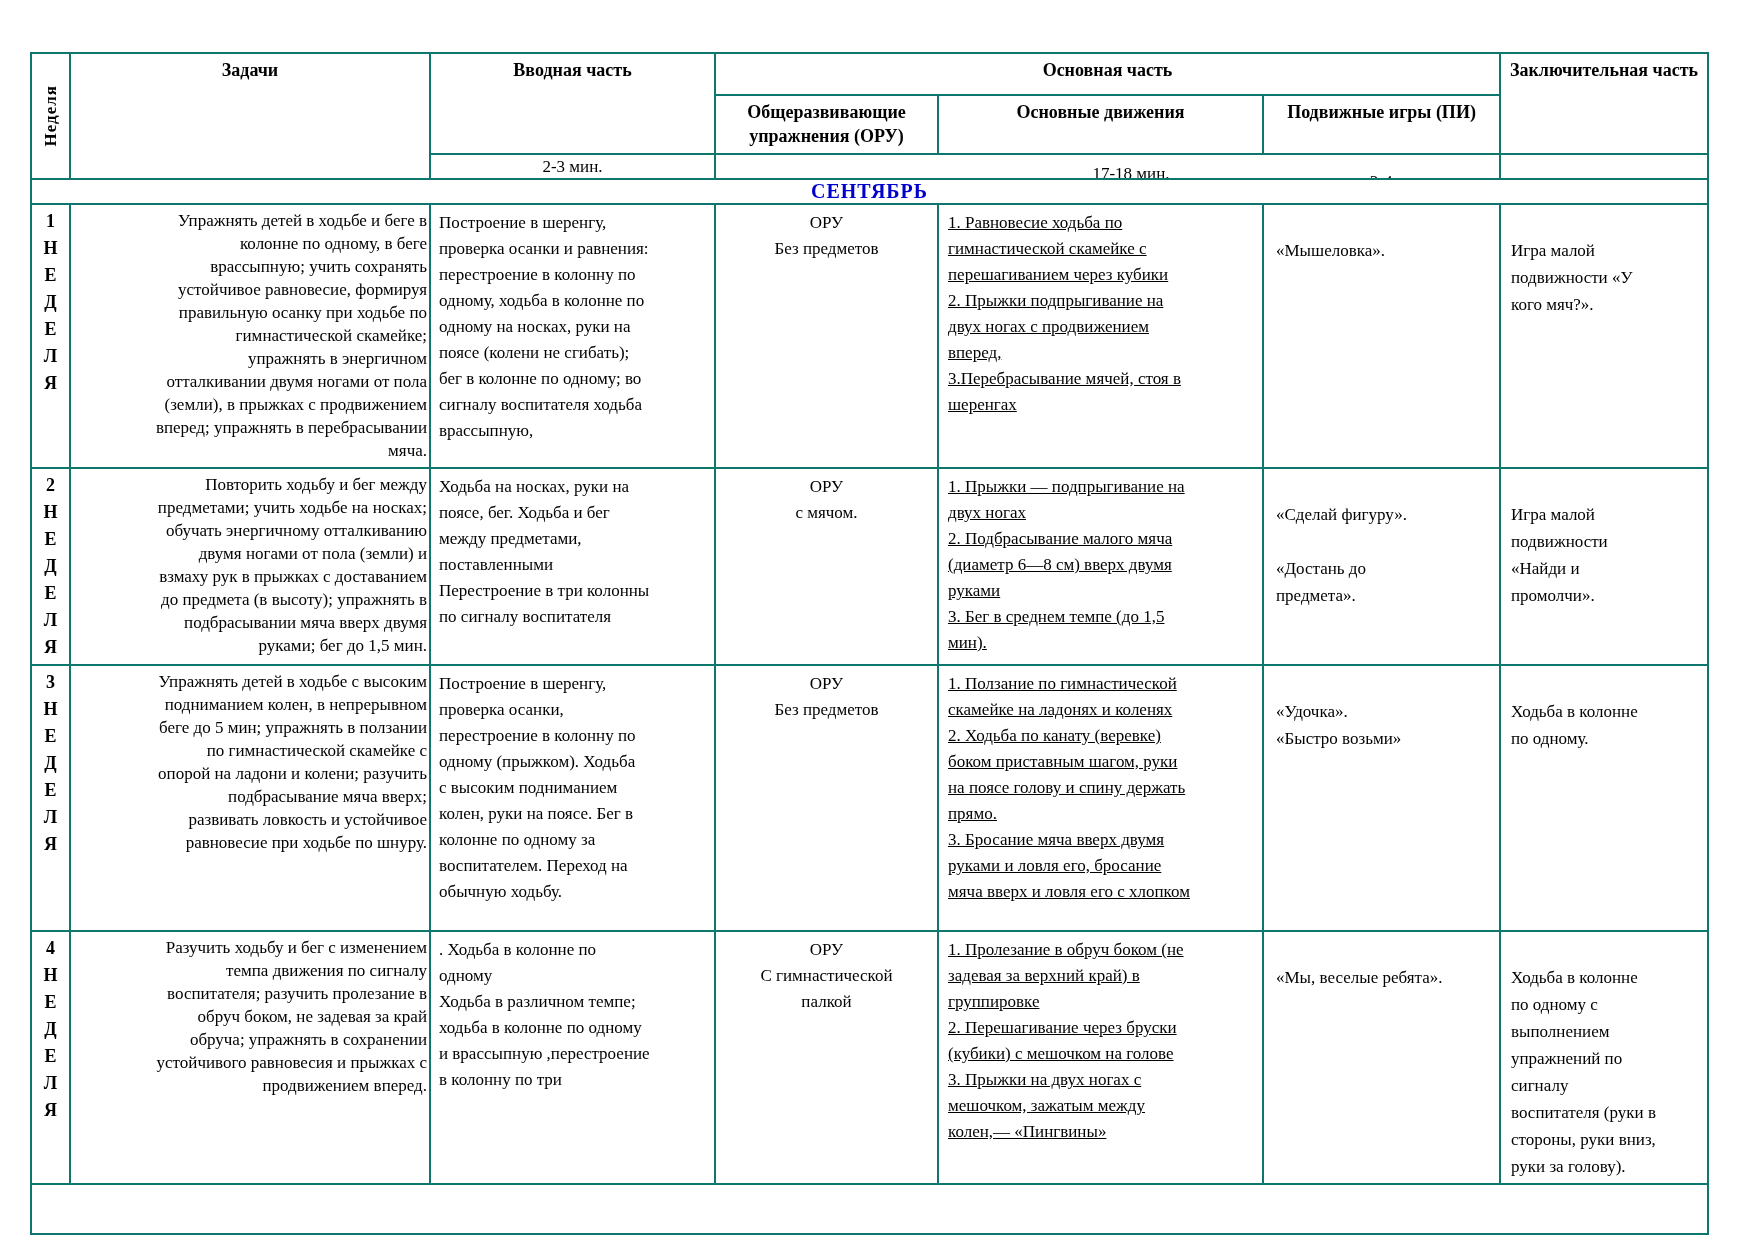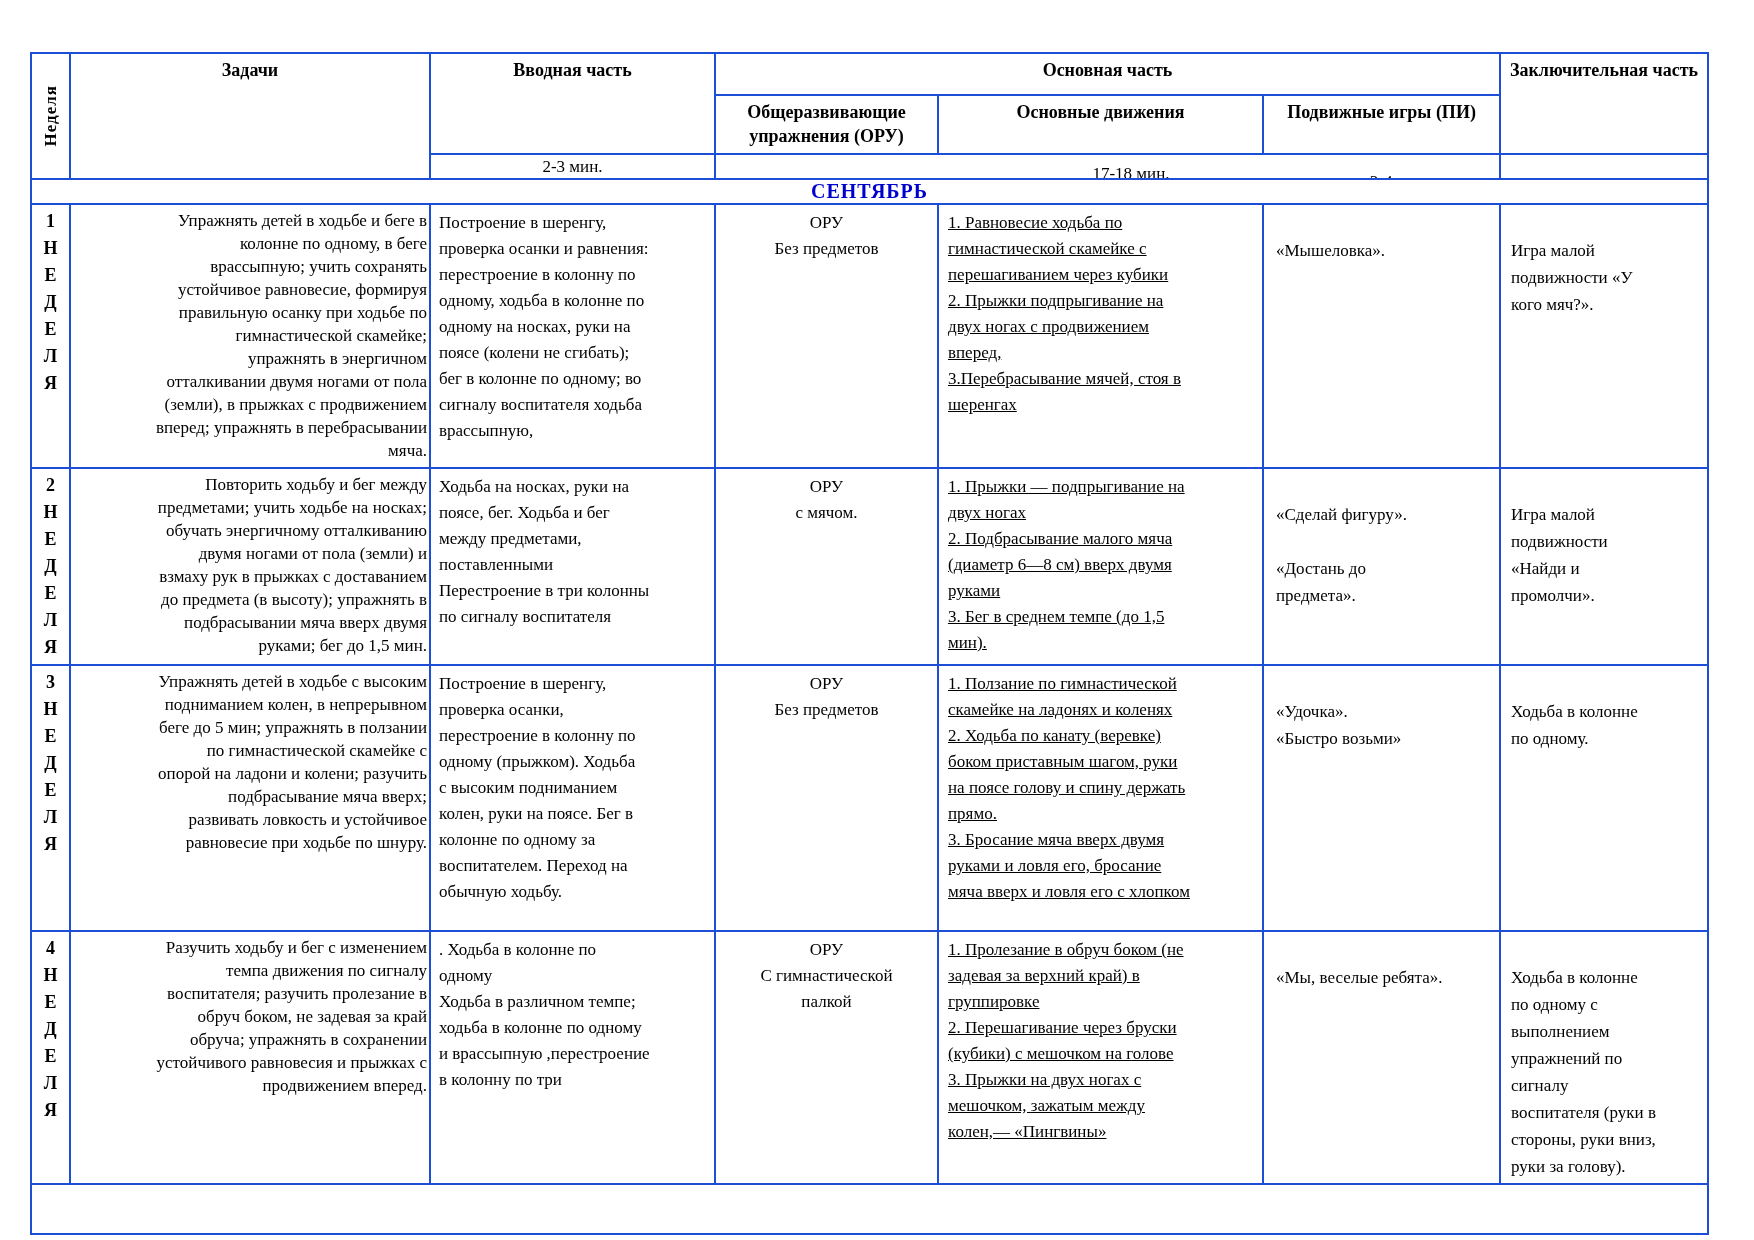--- a/index.html
+++ b/index.html
@@ -10,21 +10,21 @@
     font-family: "Liberation Serif", "DejaVu Serif", serif;
     color: #000;
   }
   table.plan {
     position: absolute; left: 30px; top: 52px;
     width: 1677px;
     border-collapse: collapse;
     table-layout: fixed;
     background: #fff;
   }
-  th, td { border: 2px solid #1d4ed8; overflow: hidden; }
+  th, td { border: 2px solid #0f766e; overflow: hidden; }
   th {
     font-weight: bold; font-size: 18px; text-align: center;
     vertical-align: top; padding: 4px 2px; line-height: 24px;
   }
   tr.r1 > * { height: 41px; }
   tr.r2 > * { height: 48px; }
   tr.r3 > * { height: 17px; }
   tr.rm > * { height: 24px; }
   tr.rw1 > * { height: 264px; }
   tr.rw2 > * { height: 194px; }

